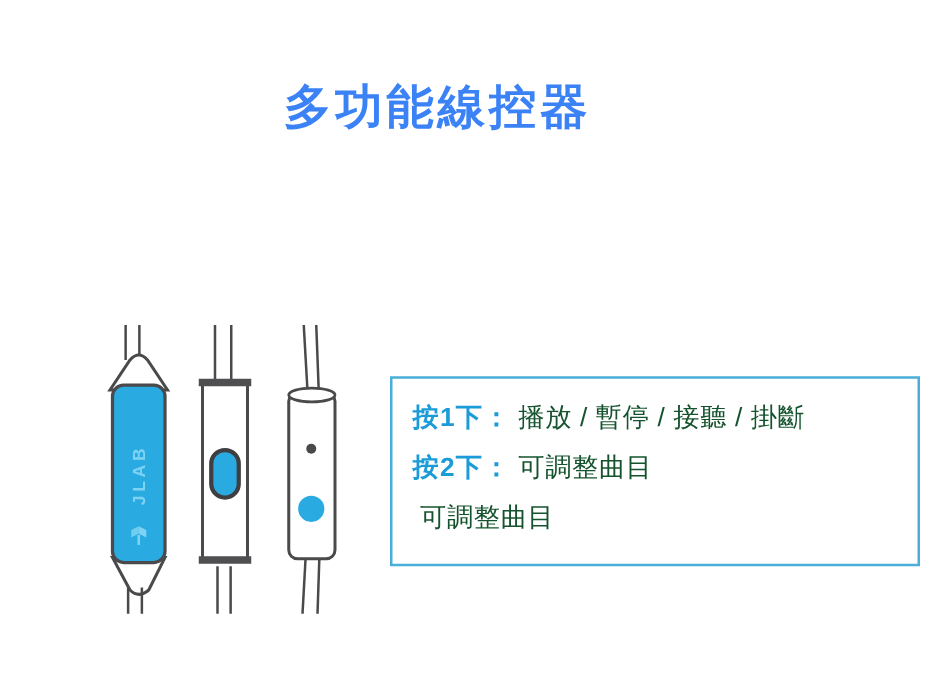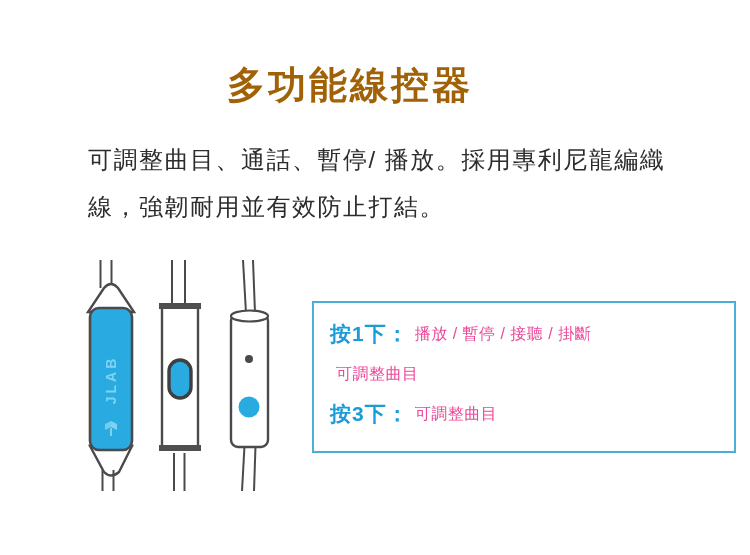--- a/index.html
+++ b/index.html
@@ -14,21 +14,21 @@
   .page{position:absolute;inset:0;}
 
   
   .title{
     position:absolute;
     top:60px;left:0;width:700px;
     text-align:center;
     font-size:38px;
     font-weight:bold;
     letter-spacing:3px;
-    color:#a16207;
+    color:#3b82f6;
     margin:0;
   }
 
   
   .description{
     position:absolute;
     top:136px;left:88px;
     width:625px;
     font-size:24px;
     line-height:47px;
@@ -61,34 +61,33 @@
     align-items:center;
     white-space:nowrap;
   }
   .guide-row .label{
     font-size:21px;
     font-weight:bold;
     color:#1b9cd8;
     letter-spacing:1px;
   }
   .guide-row .text{
-    font-size:16px;
-    color:#ec4899;
+    font-size:21px;
+    color:#14532d;
     margin-left:6px;
     letter-spacing:0.5px;
   }
 </style>
 </head>
 <body>
 
 <div class="page">
 
   <h1 class="title">多功能線控器</h1>
 
-  <div class="description">可調整曲目、通話、暫停/ 播放。採用專利尼龍編織線，強韌耐用並有效防止打結。</div>
 
   <svg class="illustration" viewBox="0 0 210 235" xmlns="http://www.w3.org/2000/svg">
 
     <g fill="none" stroke="#4a4a4c" stroke-width="2">
 
       <g>
         <line x1="15.5" y1="2" x2="15.5" y2="30"></line>
         <line x1="26.5" y1="2" x2="26.5" y2="30"></line>
       </g>
 
@@ -153,21 +152,21 @@
       <circle cx="164" cy="149" r="10.5" fill="#29ABE2" stroke="none"></circle>
     </g>
   </svg>
 
   <div class="guide-box">
     <div class="guide-row">
       <span class="label">按1下：</span>
       <span class="text">播放 / 暫停 / 接聽 / 掛斷</span>
     </div>
     <div class="guide-row">
+      <span class="label">按2下：</span>
       <span class="text">可調整曲目</span>
     </div>
     <div class="guide-row">
-      <span class="label">按3下：</span>
       <span class="text">可調整曲目</span>
     </div>
   </div>
 
 </div>
 
 </body></html>

